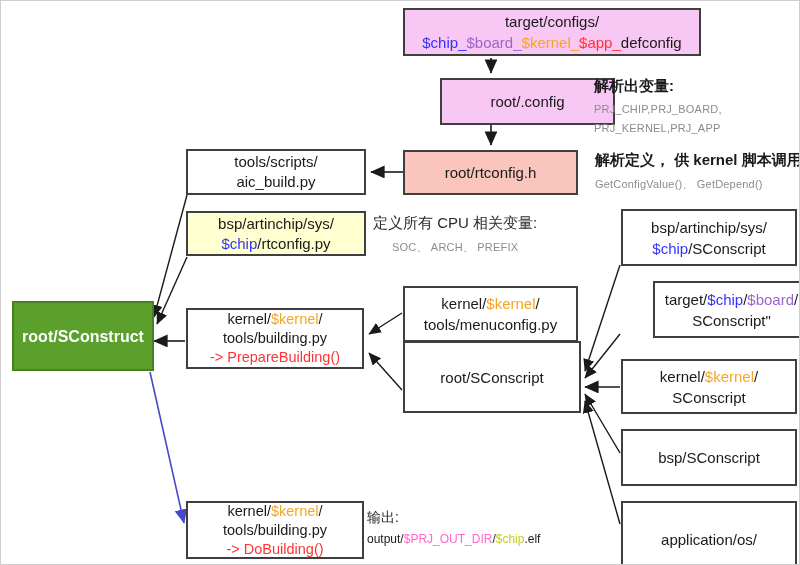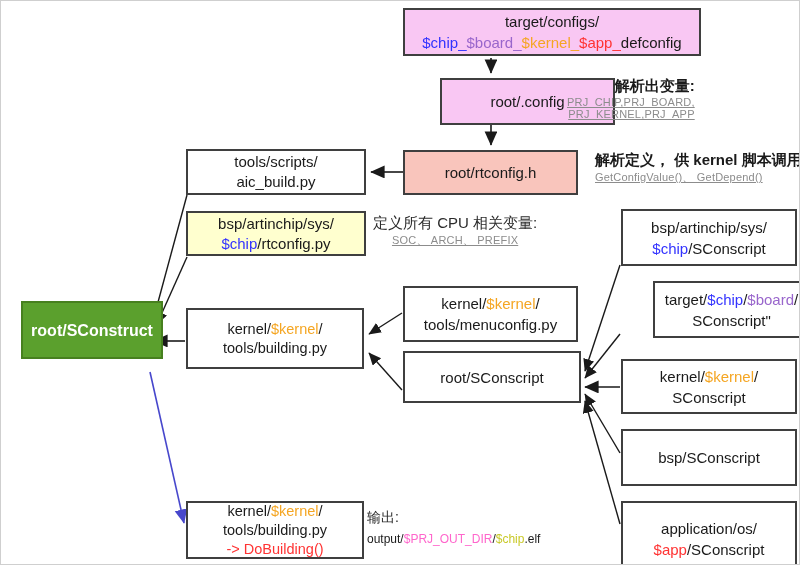--- a/index.html
+++ b/index.html
@@ -25,21 +25,21 @@
   .c-chip{color:var(--chip);}
   .c-board{color:var(--board);}
   .c-kernel{color:var(--kernel);}
   .c-app{color:var(--app);}
   .c-red{color:var(--red);}
   .c-outdir{color:var(--out_dir);}
   .c-chipelf{color:var(--chip_elf);}
   .ann{position:absolute;white-space:nowrap;}
   .ann .t{font-size:15px;font-weight:bold;color:var(--text);}
   .ann .t.plain{font-weight:normal;color:#2a2a2a;}
-  .ann .s{font-size:11px;color:var(--muted);letter-spacing:.2px;text-decoration:underline;}
+  .ann .s{font-size:11px;color:var(--muted);margin-top:7px;letter-spacing:.2px;}
   .out-line{font-size:12px;margin-top:5px;color:var(--text);}
 </style>
 </head>
 <body>
 
 <div class="canvas">
 
   <svg class="arrows" viewBox="0 0 800 565">
     <defs>
       <marker id="ah" markerWidth="11" markerHeight="9" refX="8.5" refY="4" orient="auto">
@@ -81,35 +81,36 @@
 
   <div class="node salmon" style="left:402px;top:149px;width:175px;height:45px;">
     <div>root/rtconfig.h</div>
   </div>
 
   <div class="node yellow" style="left:185px;top:210px;width:180px;height:45px;line-height:20px;">
     <div>bsp/artinchip/sys/</div>
     <div><span class="c-chip">$chip</span><span>/rtconfig.py</span></div>
   </div>
 
-  <div class="node green" style="left:20px;top:300px;width:142px;height:58px;">
+  <div class="node green" style="left:11px;top:300px;width:142px;height:70px;">
     <div>root/SConstruct</div>
   </div>
 
   <div class="node tight" style="left:185px;top:307px;width:178px;height:61px;">
     <div><span>kernel/</span><span class="c-kernel">$kernel</span><span>/</span></div>
     <div>tools/building.py</div>
+    <div class="c-red">-&gt; PrepareBuilding()</div>
   </div>
 
   <div class="node" style="left:402px;top:285px;width:175px;height:56px;">
     <div><span>kernel/</span><span class="c-kernel">$kernel</span><span>/</span></div>
     <div>tools/menuconfig.py</div>
   </div>
 
-  <div class="node" style="left:402px;top:350px;width:178px;height:52px;">
+  <div class="node" style="left:402px;top:340px;width:178px;height:72px;">
     <div>root/SConscript</div>
   </div>
 
   <div class="node" style="left:620px;top:208px;width:176px;height:57px;">
     <div>bsp/artinchip/sys/</div>
     <div><span class="c-chip">$chip</span><span>/SConscript</span></div>
   </div>
 
   <div class="node" style="left:620px;top:280px;width:157px;height:57px;margin-left:32px;">
     <div><span>target/</span><span class="c-chip">$chip</span><span>/</span><span class="c-board">$board</span><span>/</span></div>
@@ -120,30 +121,29 @@
     <div><span>kernel/</span><span class="c-kernel">$kernel</span><span>/</span></div>
     <div>SConscript</div>
   </div>
 
   <div class="node" style="left:620px;top:428px;width:176px;height:57px;">
     <div>bsp/SConscript</div>
   </div>
 
   <div class="node" style="left:620px;top:500px;width:176px;height:76px;">
     <div>application/os/</div>
-    <div><span class="c-app">$app</span><span>/SConscript</span></div>
   </div>
 
   <div class="node tight" style="left:185px;top:500px;width:178px;height:58px;">
     <div><span>kernel/</span><span class="c-kernel">$kernel</span><span>/</span></div>
     <div>tools/building.py</div>
     <div class="c-red">-&gt; DoBuilding()</div>
   </div>
 
-  <div class="ann" style="left:566px;top:76px;text-align:right;">
+  <div class="ann" style="left:593px;top:76px;">
     <div class="t">解析出变量:</div>
     <div class="s">PRJ_CHIP,PRJ_BOARD,</div>
     <div class="s">PRJ_KERNEL,PRJ_APP</div>
   </div>
 
   <div class="ann" style="left:594px;top:150px;">
     <div class="t">解析定义， 供 kernel 脚本调用</div>
     <div class="s">GetConfigValue()、 GetDepend()</div>
   </div>
 

